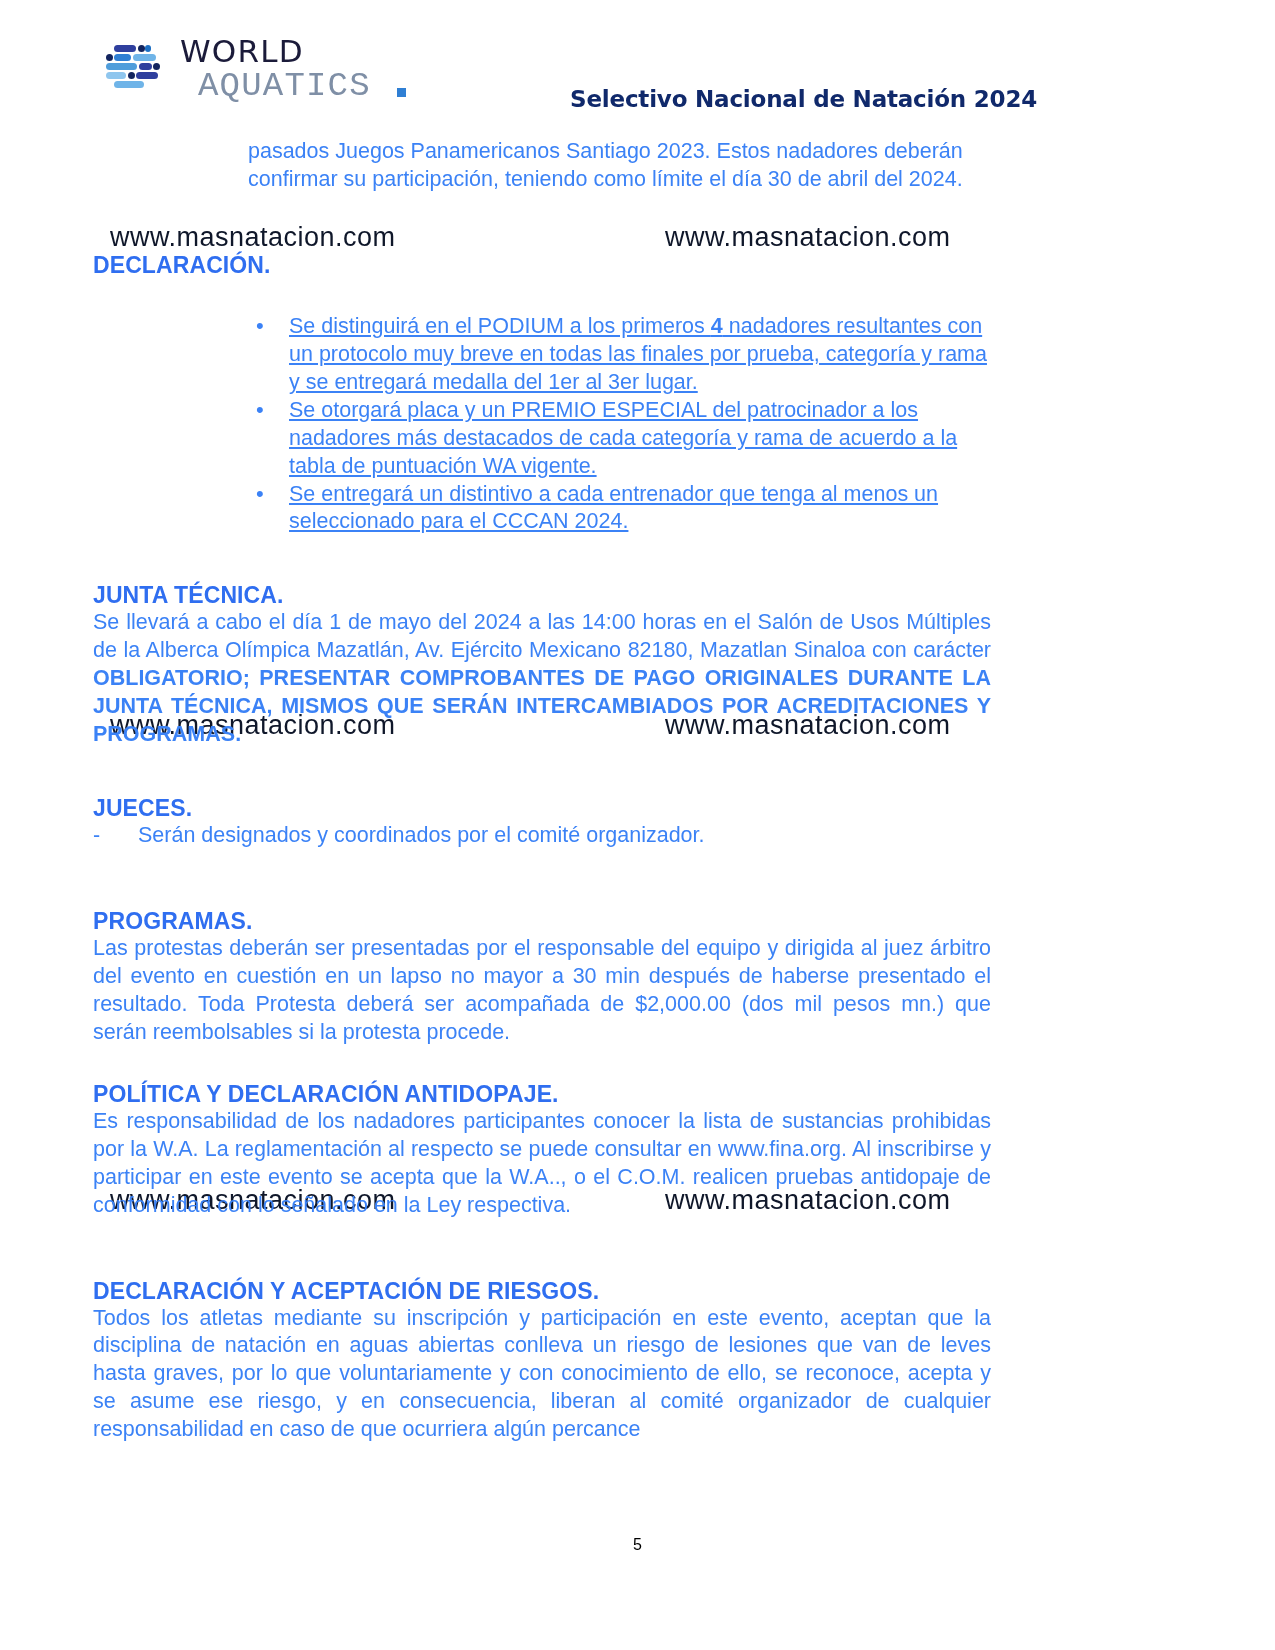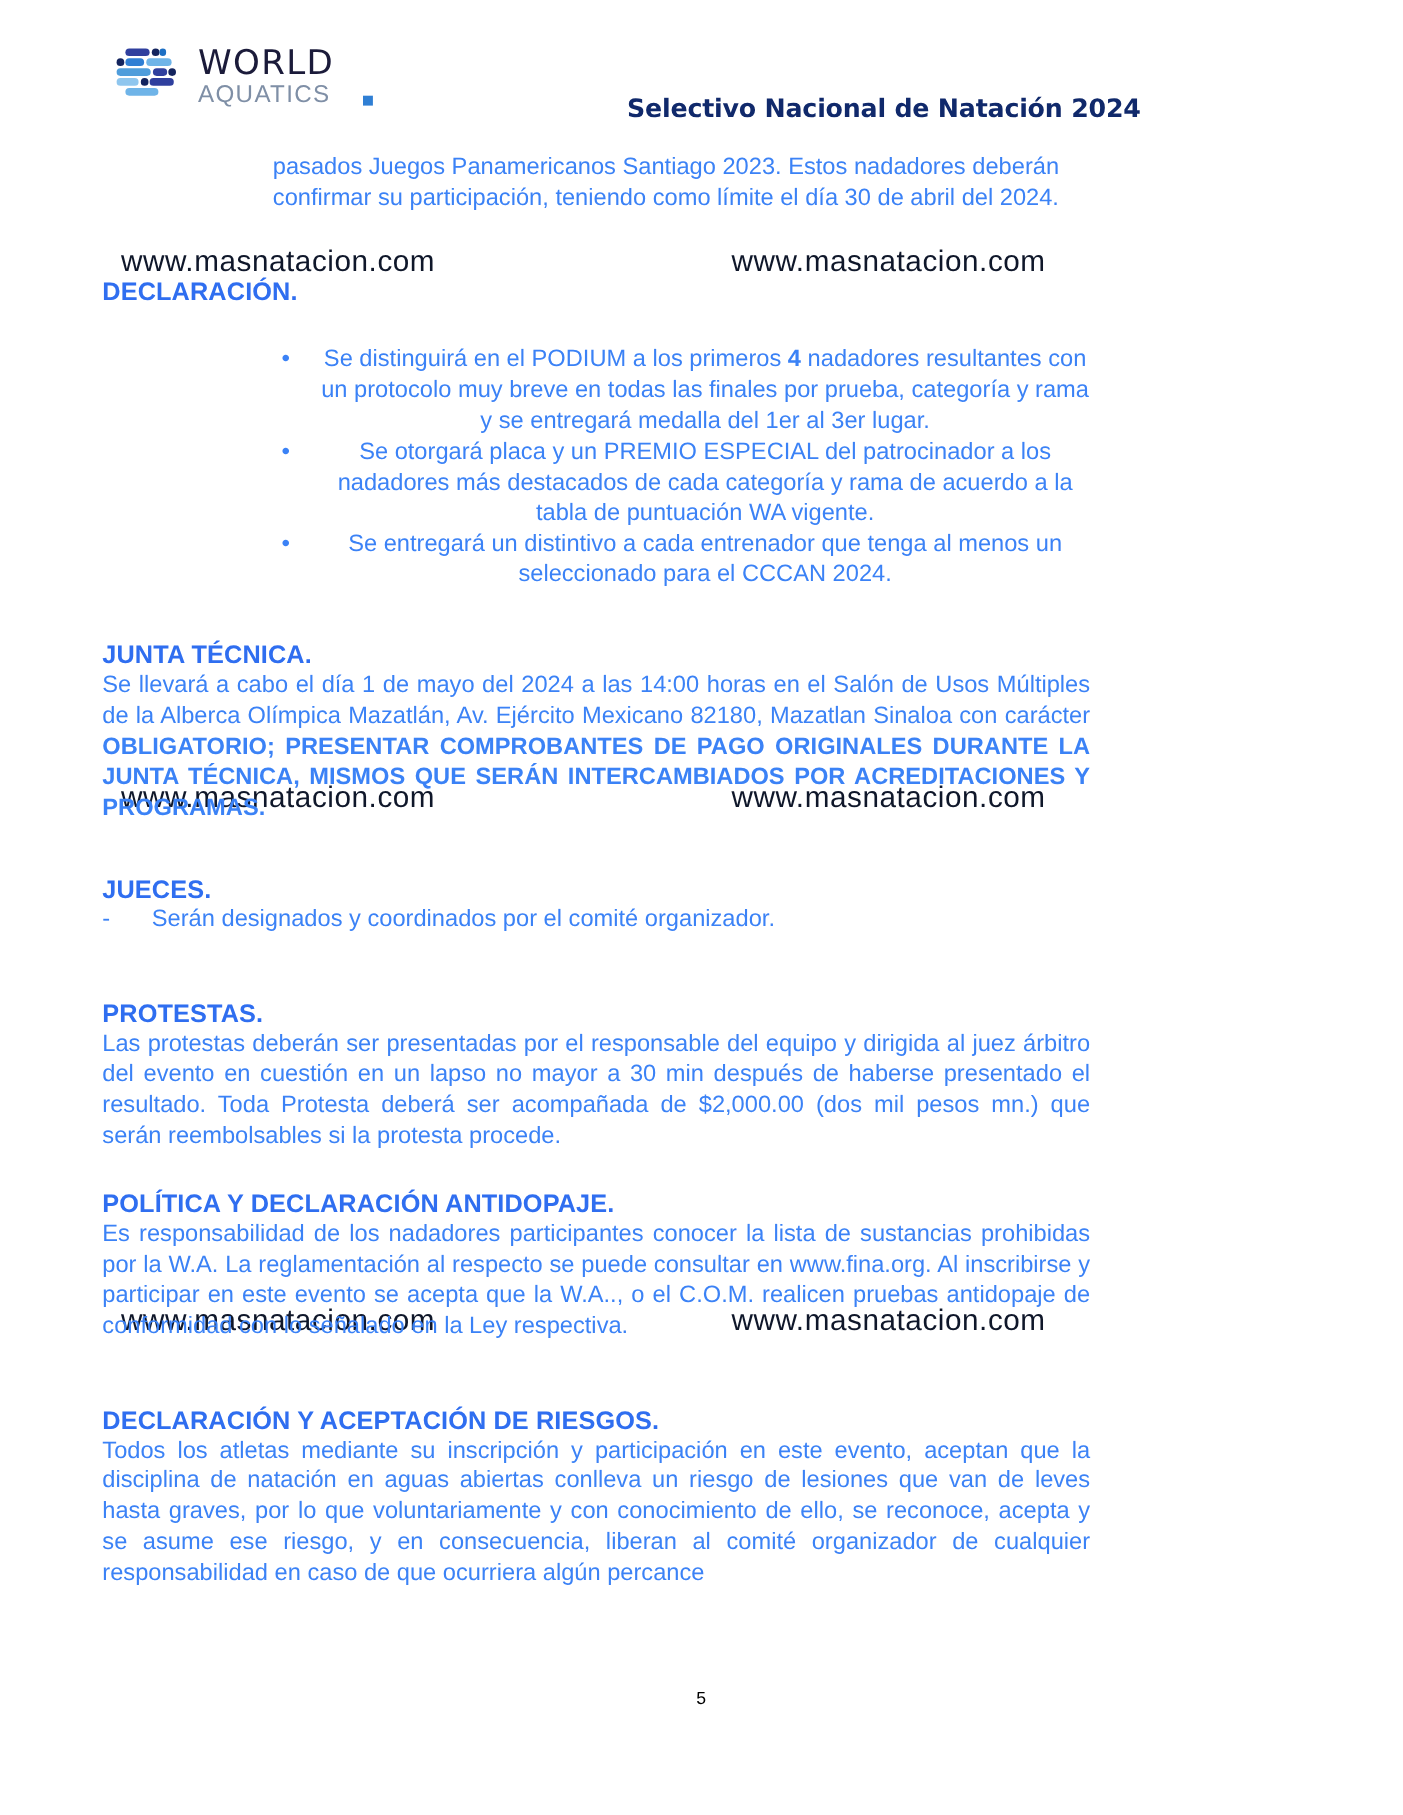--- a/index.html
+++ b/index.html
@@ -66,26 +66,27 @@
     line-height: 1.0;
   }
   .logo-word-1 {
     font-size: 31px;
     font-weight: 400;
     color: #1b1b3a;
     letter-spacing: 1.2px;
     font-family: "DejaVu Sans", sans-serif;
   }
   .logo-word-2 {
-    font-size: 22px;
+    font-size: 34px;
     font-weight: 400;
     color: #7f8fa6;
     letter-spacing: 1.2px;
-    font-family: Liberation Sans, sans-serif;
+    font-family: Liberation Mono, monospace;
     margin-top: 2px;
+    margin-left: 18px;
   }
   .logo-dot {
     width: 9px;
     height: 9px;
     background: #2f7fd4;
     align-self: flex-end;
     margin-bottom: 6px;
     margin-left: 12px;
   }
   .doc-title {
@@ -139,21 +140,22 @@
     list-style: none;
     margin: 0;
     padding: 0;
     margin-left: 160px;
     width: 740px;
   }
   .bullets li {
     position: relative;
     padding-left: 36px;
     margin-bottom: 0;
-    text-align: center;
+    text-align: left;
+    text-decoration: underline;
   }
   .bullets li::before {
     content: "\2022";
     position: absolute;
     left: 3px;
     top: -1px;
     font-size: 22px;
     line-height: 1.30;
   }
 
@@ -248,21 +250,21 @@
     <h2 class="section">JUNTA TÉCNICA.</h2>
     <p class="para"><span>Se llevará a cabo el día 1 de mayo del 2024 a las 14:00 horas en el  Salón de Usos Múltiples de la Alberca Olímpica Mazatlán, Av. Ejército Mexicano 82180, Mazatlan Sinaloa con carácter </span><b>OBLIGATORIO; PRESENTAR COMPROBANTES DE PAGO ORIGINALES DURANTE LA JUNTA TÉCNICA, MISMOS QUE SERÁN INTERCAMBIADOS POR ACREDITACIONES Y PROGRAMAS.</b></p>
 
     <div class="spacer-lg"></div>
 
     <h2 class="section">JUECES.</h2>
     <p class="para dash-item">Serán designados y coordinados por el comité organizador.</p>
 
     <div class="spacer-xl"></div>
 
-    <h2 class="section">PROTESTAS.</h2>
+    <h2 class="section">PROGRAMAS.</h2>
     <p class="para">Las protestas deberán ser presentadas por el responsable del equipo y dirigida al juez árbitro del evento en cuestión en un lapso no mayor a 30 min después de haberse presentado el resultado. Toda Protesta deberá ser acompañada de $2,000.00 (dos mil pesos mn.) que serán reembolsables si la protesta procede.</p>
 
     <div class="spacer-md"></div>
 
     <h2 class="section">POLÍTICA Y DECLARACIÓN ANTIDOPAJE.</h2>
     <p class="para">Es responsabilidad de los nadadores participantes conocer la lista de sustancias prohibidas por la W.A. La reglamentación al respecto se puede consultar en www.fina.org. Al inscribirse y participar en este evento se acepta que la W.A.., o el C.O.M. realicen pruebas antidopaje de conformidad con lo señalado en la Ley respectiva.</p>
 
     <div class="spacer-xl"></div>
 
     <h2 class="section">DECLARACIÓN Y ACEPTACIÓN DE RIESGOS.</h2>

